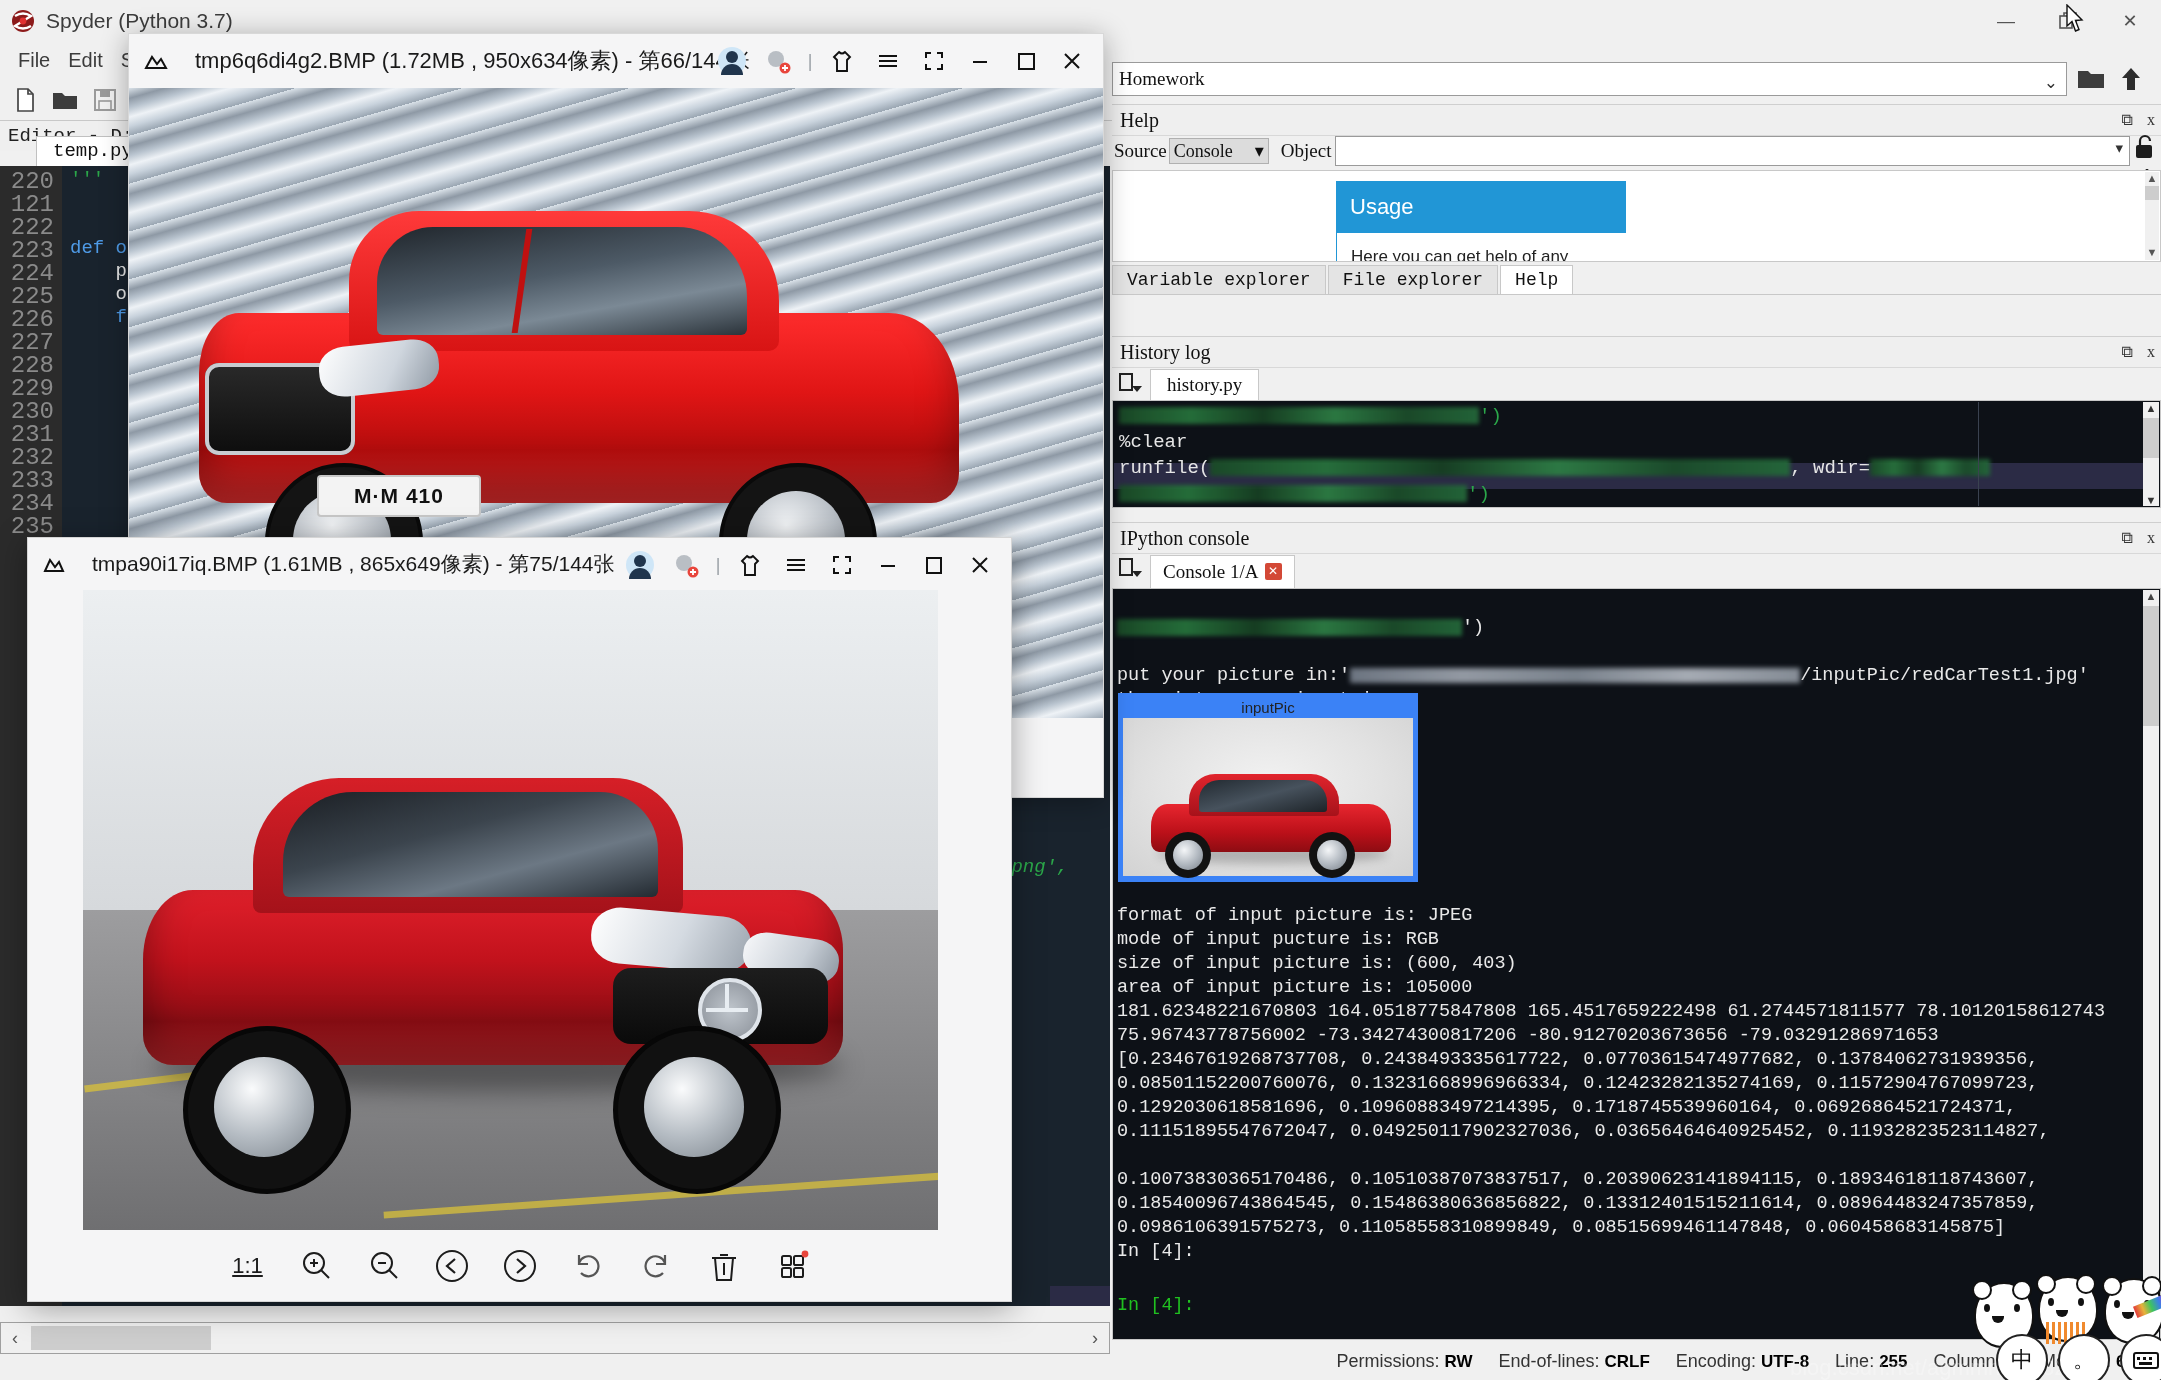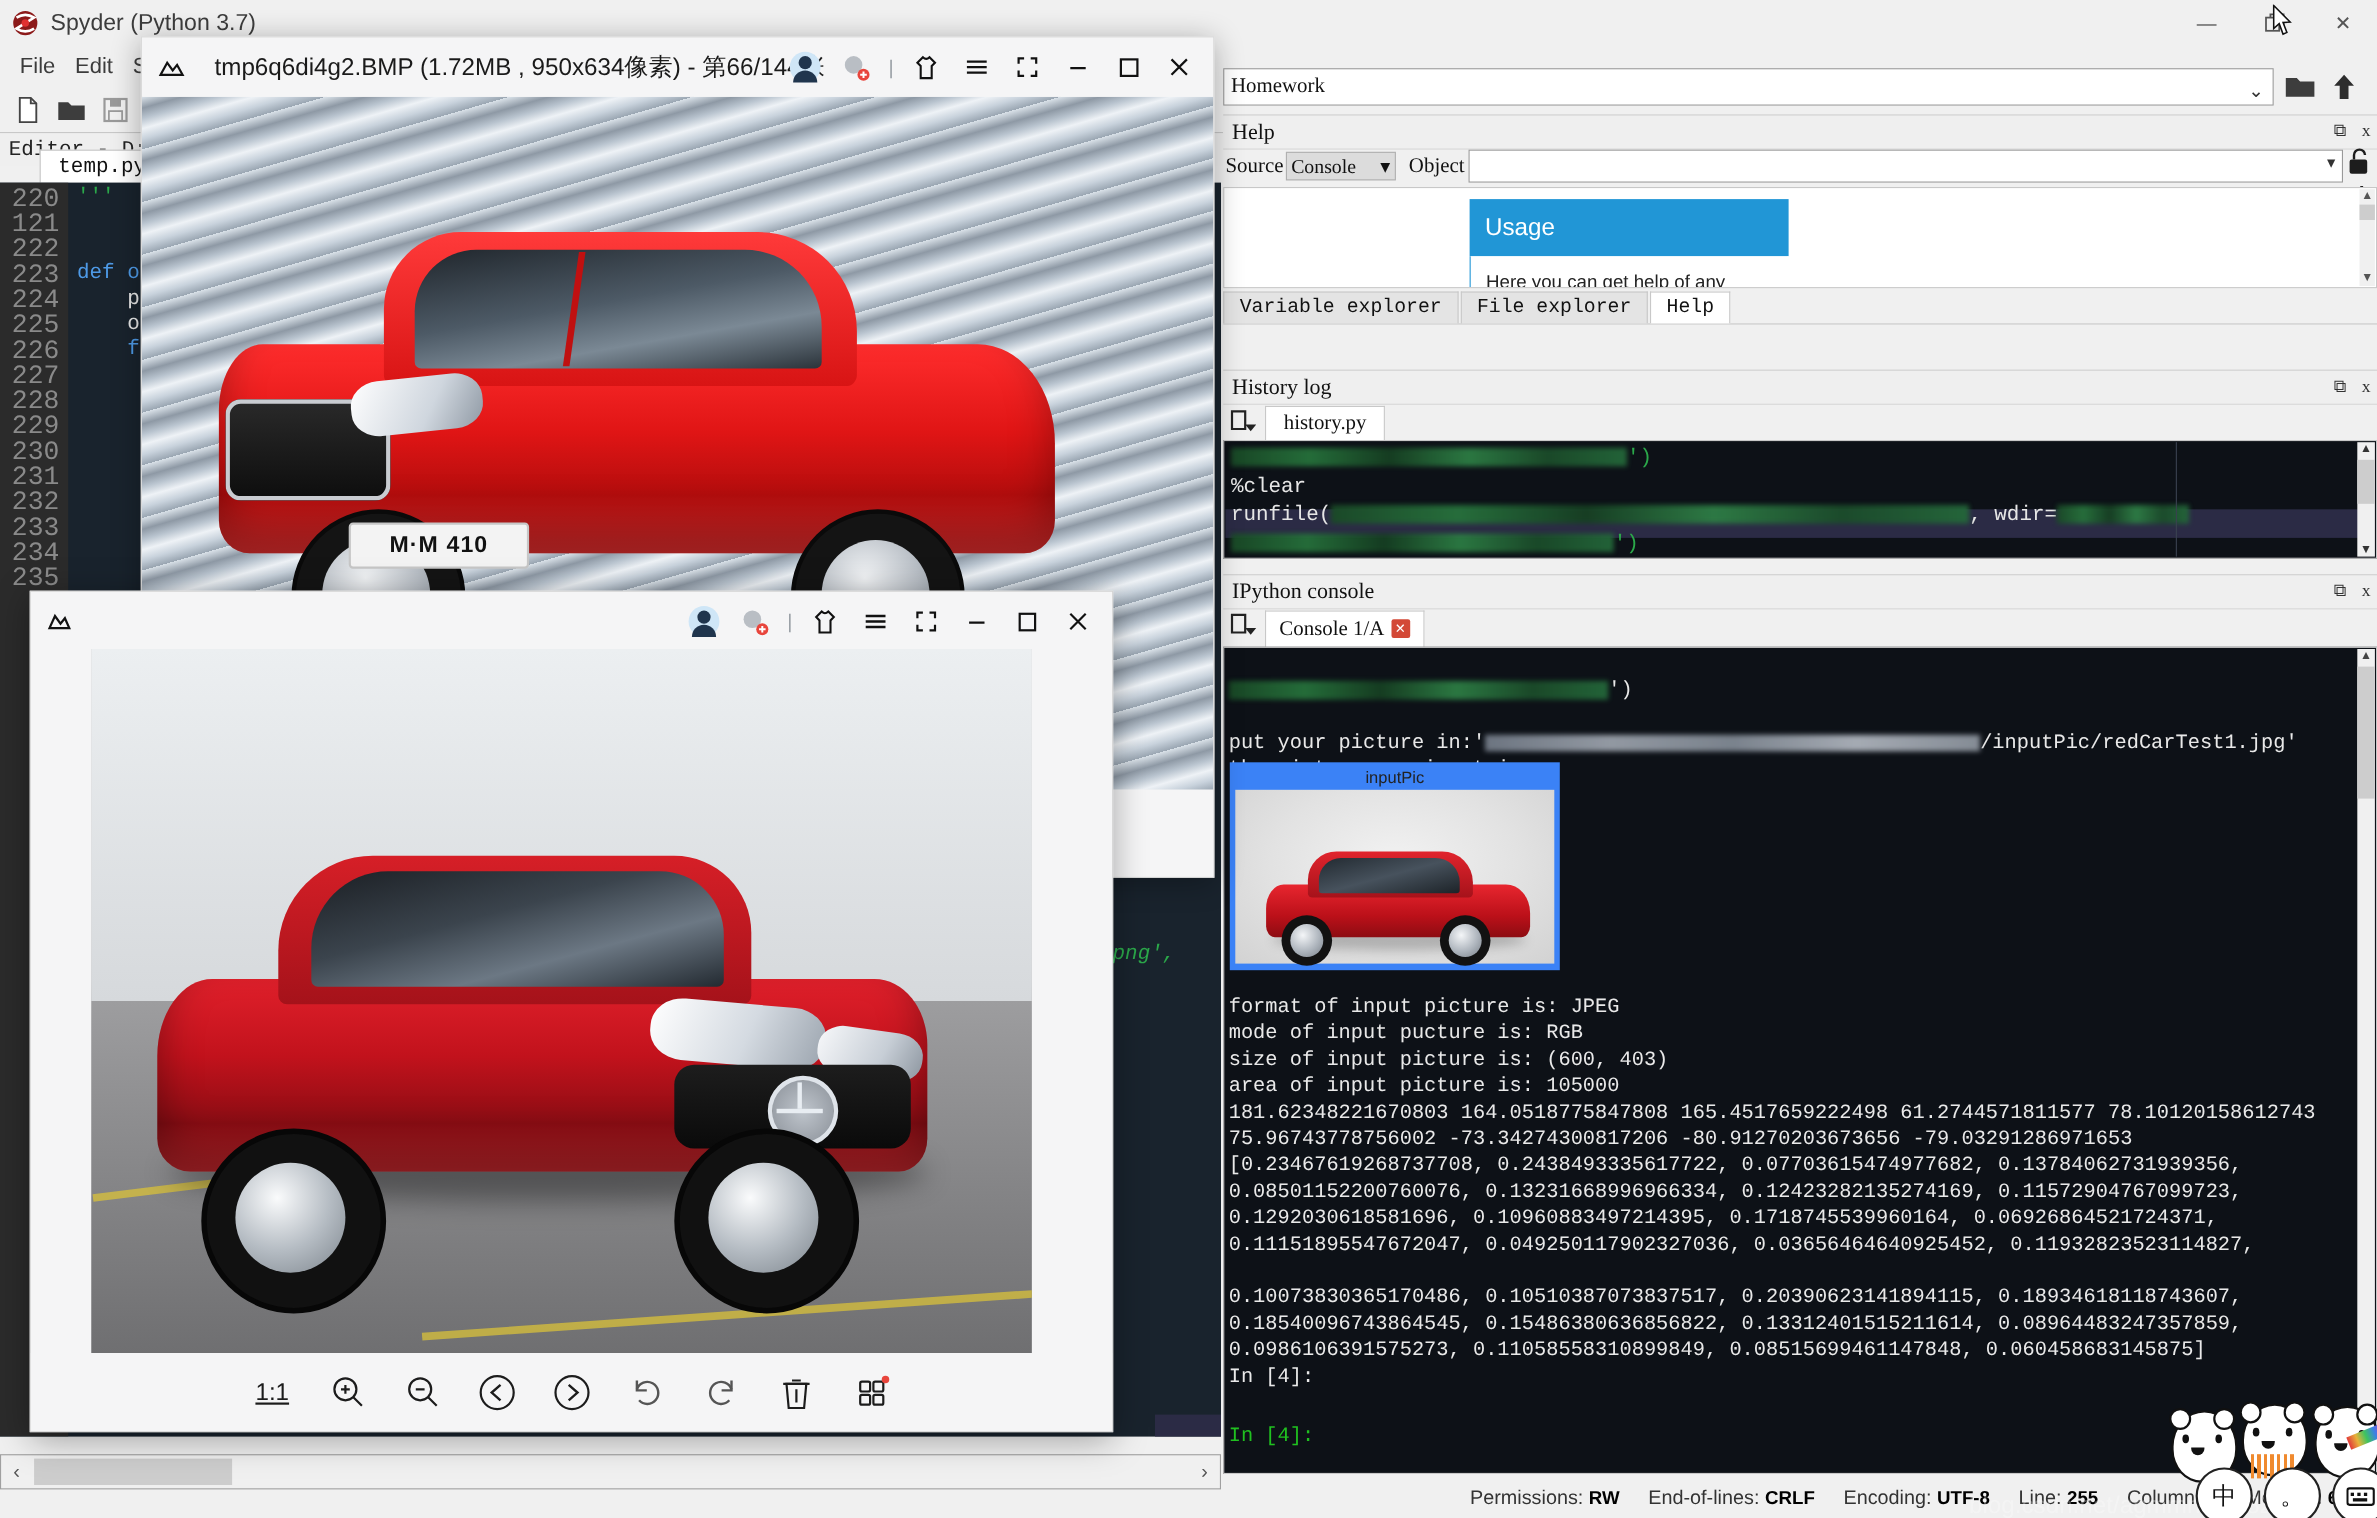--- a/index.html
+++ b/index.html
@@ -616,20 +616,21 @@
   <div class="vfoot"></div>
 </div>
 
 <div id="viewer2">
   <div class="vtitle">
     <span class="mt">
       <svg width="24" height="24" viewBox="0 0 24 24">
           <path d="M3 19 L8 8 L13 15 L17 10 L21 19z" fill="none" stroke="#111" stroke-width="2"></path>
         </svg>
     </span>
+    <span class="ttext">tmpa90i17iq.BMP (1.61MB , 865x649像素) - 第75/144张</span>
     <div class="vbtns">
       <span class="b">
         <svg width="30" height="30" viewBox="0 0 30 30">
             <circle cx="15" cy="15" r="14" fill="#cfe6f7"></circle>
             <circle cx="15" cy="11" r="6" fill="#20354d"></circle>
             <path d="M4 29 a11 11 0 0 1 22 0z" fill="#20354d"></path>
           </svg>
       </span>
       <span class="b">
         <svg width="26" height="26" viewBox="0 0 26 26">

